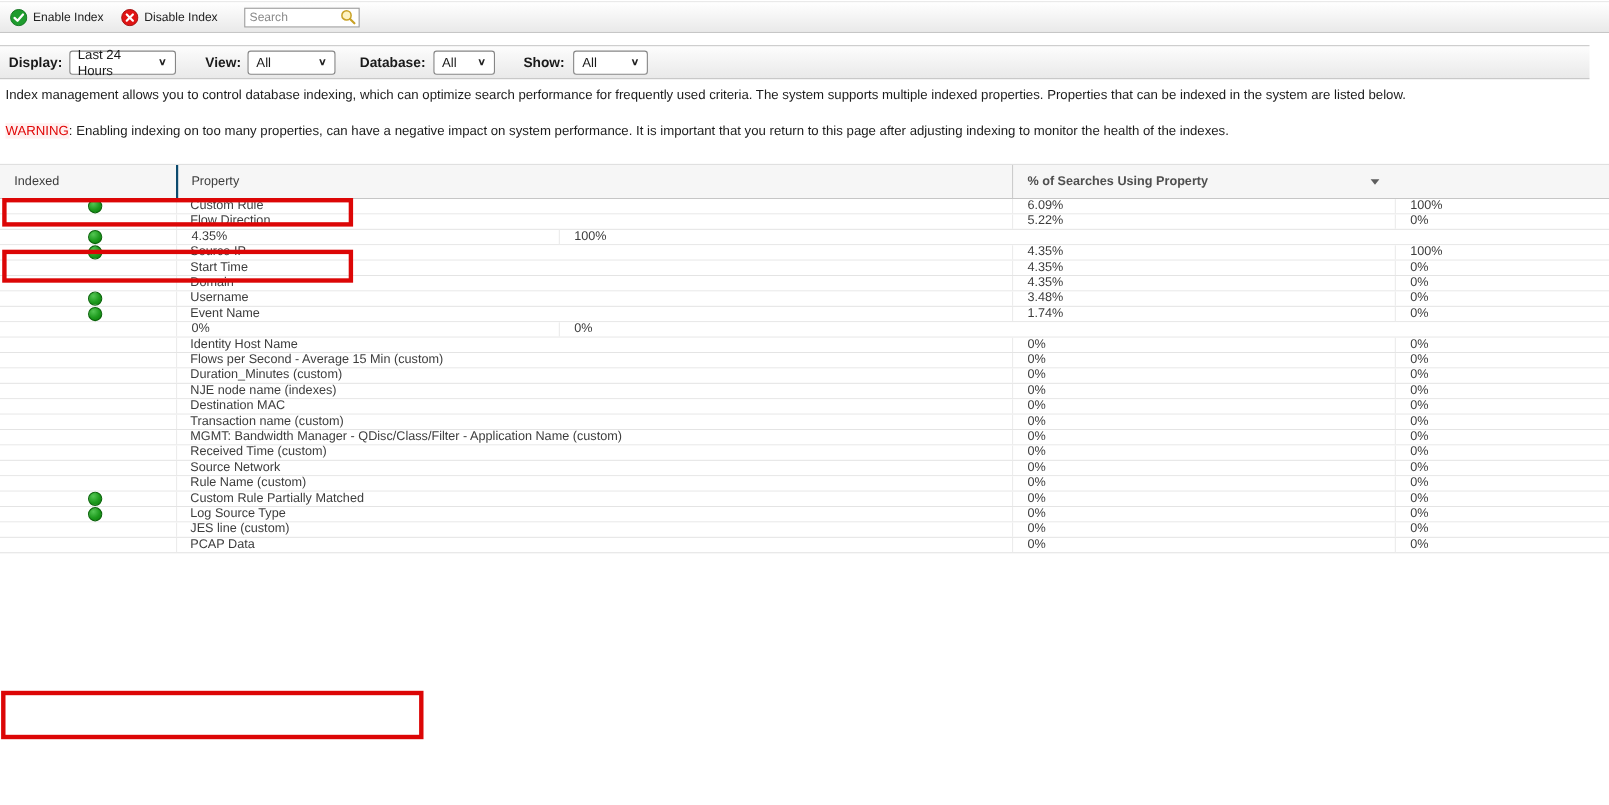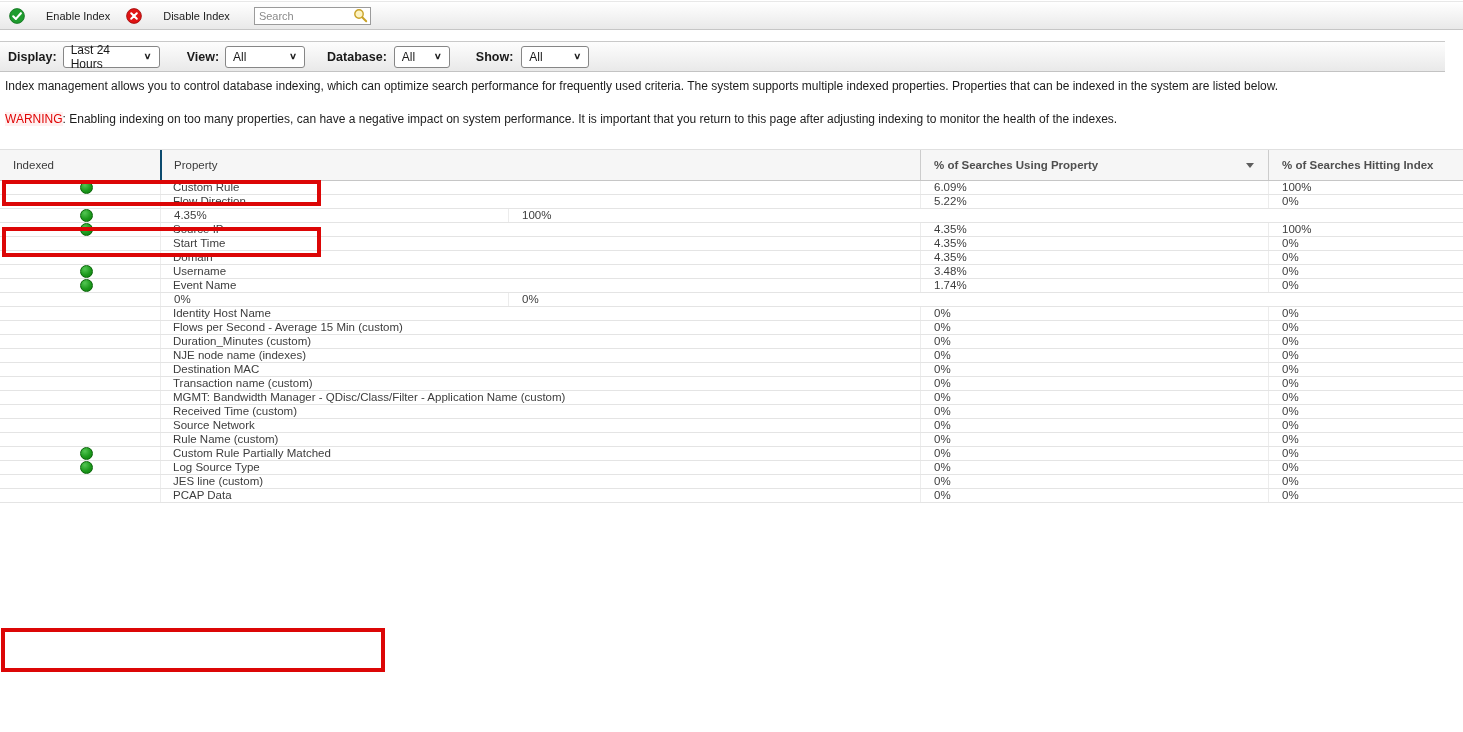--- a/index.html
+++ b/index.html
@@ -5,25 +5,25 @@
   * { margin:0; padding:0; box-sizing:border-box; }
   html,body { width:1463px; height:732px; overflow:hidden; background:#fff;
               font-family:"Liberation Sans", sans-serif; color:#333; }
   body { position:relative; }
 
   
   .toolbar { position:absolute; top:1px; left:0; right:0; height:29px;
              background:linear-gradient(180deg,#ffffff 0%,#f3f3f3 55%,#e9e9e9 100%);
              border-bottom:1px solid #c6c6c6; border-top:1px solid #e8e8e8;
              display:flex; align-items:center; padding-left:9px; }
-  .tool-btn { display:flex; align-items:center; gap:21px; font-size:11px; color:#222;
+  .tool-btn { display:flex; align-items:center; gap:5px; font-size:11px; color:#222;
               cursor:pointer; margin-right:16px; }
   .tool-btn svg { display:block; }
   .searchwrap { position:relative; margin-left:8px; }
-  .searchwrap input { width:117px; height:18px; border:1px solid #9b9b9b; font-size:11px;
+  .searchwrap input { width:105px; height:18px; border:1px solid #9b9b9b; font-size:11px;
                       padding:0 20px 0 4px; font-family:"Liberation Sans",sans-serif; color:#444; }
   .searchwrap input::placeholder { color:#8a8a8a; }
   .search-icon { position:absolute; right:3px; top:2px; }
 
   
   .filterbar { position:absolute; top:41px; left:0; right:18px; height:31px;
                background:linear-gradient(180deg,#fdfdfd 0%,#f1f1f1 60%,#e9e9e9 100%);
                border-top:1px solid #c9c9c9; border-bottom:1px solid #c3c3c3;
                display:flex; align-items:center; padding-left:8px; font-size:12.5px; }
   .f-label { font-weight:bold; color:#1a1a1a; }
@@ -130,21 +130,20 @@
 </div>
 
 <div class="table">
   <div class="thead">
     <div class="th c-indexed">Indexed</div>
     <div class="th c-property">Property</div>
     <div class="th c-using pct">
       <span>% of Searches Using Property</span>
       <span class="sort-arrow"></span>
     </div>
-    <div class="th c-hitting pct">% of Searches Hitting Index</div>
   </div>
   <div id="tbody">
       <div class="row indexed">
     <div class="cell c-indexed">
       <span class="dot"></span>
     </div>
     <div class="cell c-property">Custom Rule</div>
     <div class="cell c-using">6.09%</div>
     <div class="cell c-hitting">100%</div>
   </div>

